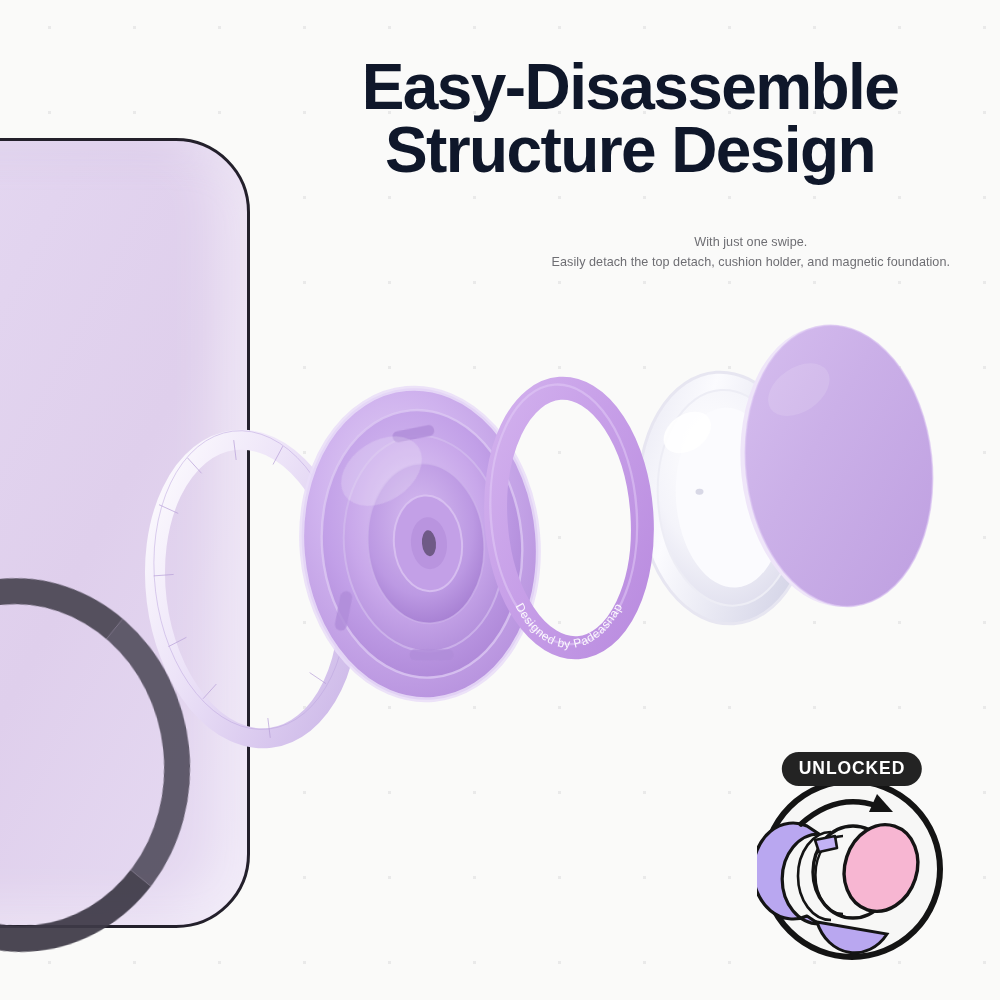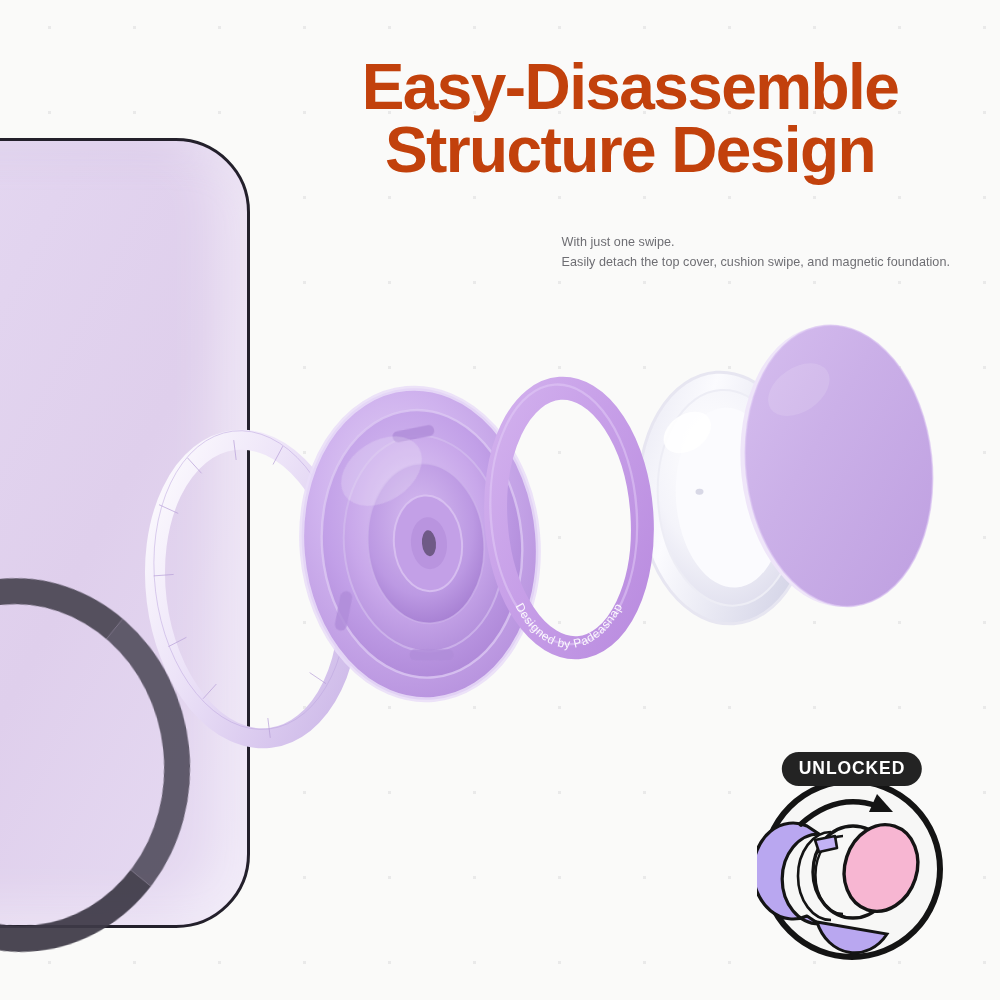--- a/index.html
+++ b/index.html
@@ -29,34 +29,34 @@
   }
 
   
   .headline {
     position: absolute;
     left: 300px;
     top: 56px;
     width: 660px;
     text-align: center;
     z-index: 6;
-    color: #c2410c;
+    color: #0f172a;
     font-weight: 700;
     font-size: 64px;
     line-height: 0.98;
     letter-spacing: -1.6px;
   }
   .headline-line { display: block; white-space: nowrap; }
 
   .subtitle {
     position: absolute;
     right: 50px;
     top: 232px;
     z-index: 6;
-    text-align: left;
+    text-align: center;
     color: #6e6e73;
     font-size: 12.6px;
     line-height: 1.62;
     letter-spacing: 0.05px;
   }
   .subtitle-line { display: block; }
 
   
   .phone-case {
     position: absolute;
@@ -188,21 +188,21 @@
 
   <div class="dot-grid"></div>
 
   <div class="headline">
     <span class="headline-line">Easy-Disassemble</span>
     <span class="headline-line">Structure Design</span>
   </div>
 
   <div class="subtitle">
     <span class="subtitle-line">With just one swipe.</span>
-    <span class="subtitle-line">Easily detach the top cover, cushion swipe, and magnetic foundation.</span>
+    <span class="subtitle-line">Easily detach the top detach, cushion holder, and magnetic foundation.</span>
   </div>
 
   <div class="phone-case">
     <div class="phone-body"></div>
 
     <div class="magsafe-dark"></div>
   </div>
 
   <div class="part magnet-ring">
     <svg width="232" height="330" viewBox="0 0 232 330">

